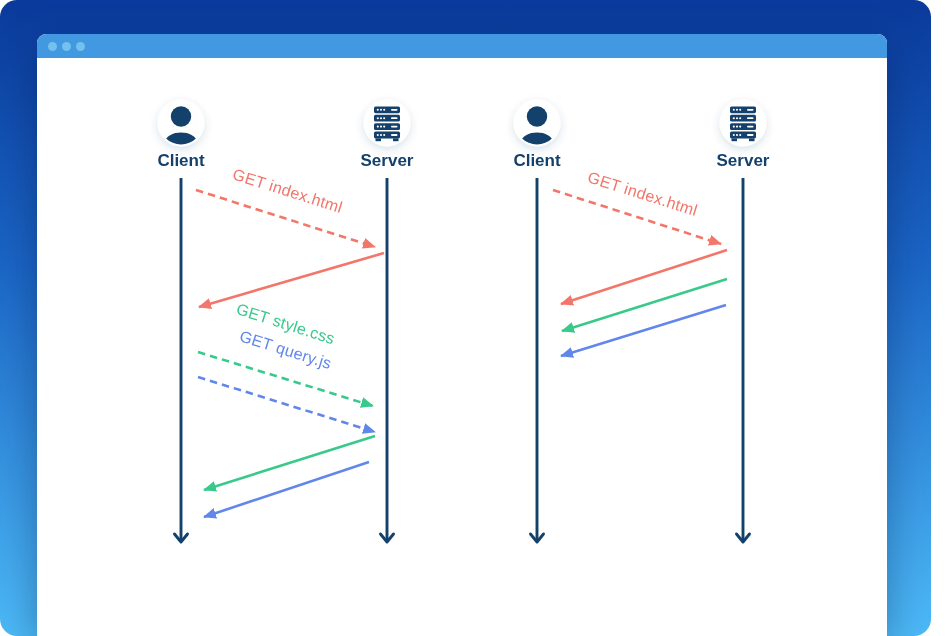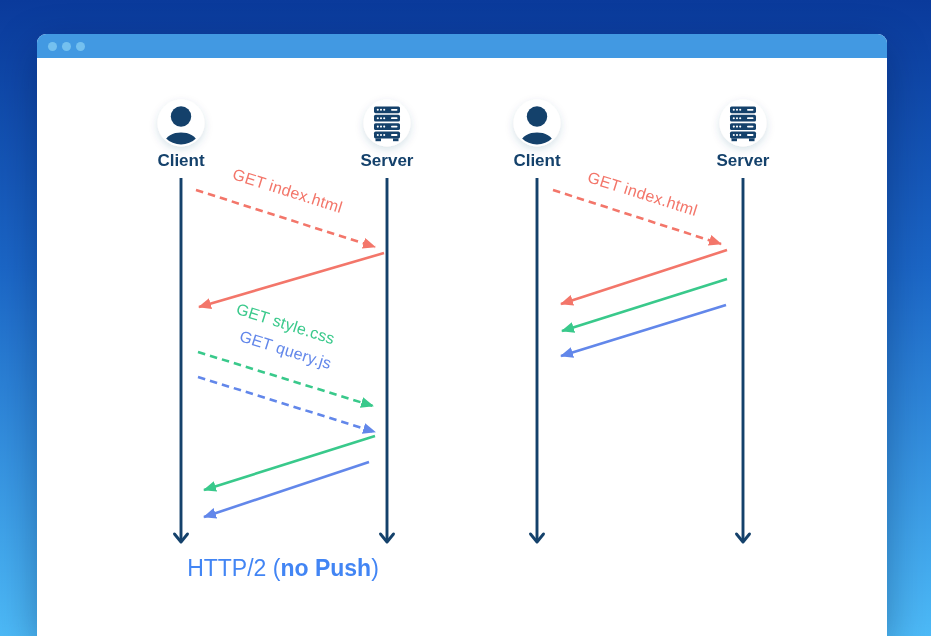--- a/index.html
+++ b/index.html
@@ -1,19 +1,20 @@
 <!DOCTYPE html>
 <html style="--bg-top: #0a3a9b; --bg-mid: #1b66c6; --bg-bottom: #4dbaf7; --titlebar: #4299e2; --titlebar-dot: #74c0ef; --window-body: #ffffff; --caption: #4285f4;"><head>
 <meta charset="utf-8">
 <style>
   html,body{margin:0;padding:0;}
   body{font-family:"Liberation Sans","DejaVu Sans",sans-serif;}
   .stage{
     position:relative;width:931px;height:636px;overflow:hidden;
     background:linear-gradient(180deg,var(--bg-top) 0%,var(--bg-mid) 42%,var(--bg-bottom) 100%);
+    border-radius:17px;
   }
   .window{
     position:absolute;left:37px;top:34px;width:850px;height:602px;
     border-radius:9px 9px 0 0;overflow:hidden;
     box-shadow:0 14px 40px rgba(2,18,60,.35);
     background:var(--window-body);
   }
   .titlebar{
     height:24px;background:var(--titlebar);
     display:flex;align-items:center;padding-left:11px;
@@ -159,16 +160,15 @@
               <line x1="706" y1="120" x2="706" y2="483" stroke="#14416b" stroke-width="2.9"></line>
               <polyline points="699.5,476 706,484 712.5,476" fill="none" stroke="#14416b" stroke-width="2.9" stroke-linecap="round" stroke-linejoin="round"></polyline>
             </g>
             <line x1="516" y1="132" x2="684" y2="186" stroke="#f3766a" stroke-width="2.6" marker-end="url(#arrow-red)" stroke-dasharray="7.5 5"></line>
             <text x="604" y="141" text-anchor="middle" fill="#f3766a" class="msg-label" transform="rotate(17.5 604 141)">GET index.html</text>
             <line x1="690" y1="192" x2="524" y2="246" stroke="#f3766a" stroke-width="2.6" marker-end="url(#arrow-red)"></line>
             <line x1="690" y1="221" x2="525" y2="273" stroke="#39c98b" stroke-width="2.6" marker-end="url(#arrow-green)"></line>
             <line x1="689" y1="247" x2="524" y2="298" stroke="#6287ea" stroke-width="2.6" marker-end="url(#arrow-blue)"></line>
           </g>
         </svg>
-      <div class="caption caption-left"><span>HTTP/2 (</span><span class="b">no Push</span><span>)</span></div>
     </div>
   </div>
 </div>
 
 </body></html>

